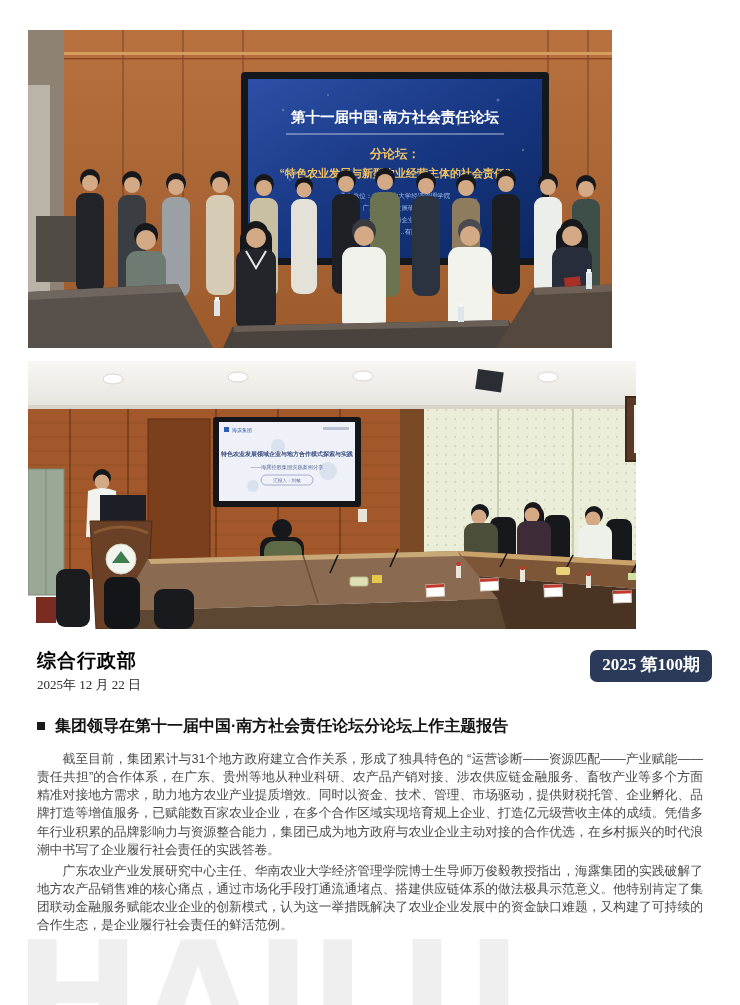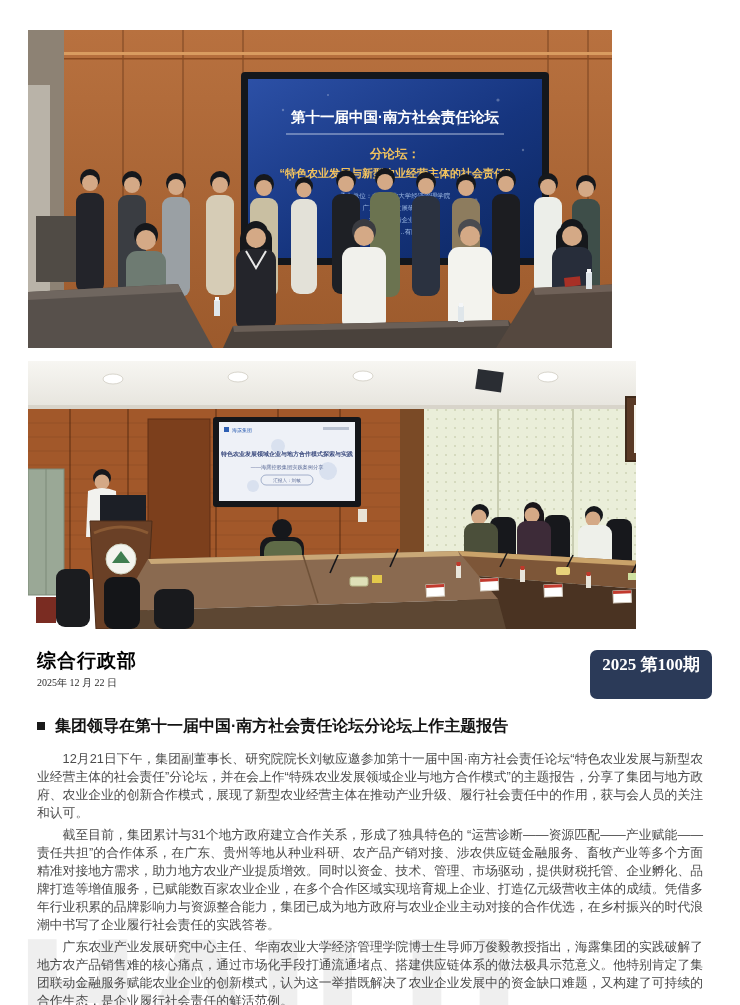--- a/index.html
+++ b/index.html
@@ -7,23 +7,23 @@
         font-family:"Liberation Sans","DejaVu Sans",sans-serif;}
   .photo{position:absolute;left:28px;overflow:hidden;}
   #photo1{top:30px;width:584px;height:318px;}
   #photo2{top:361px;width:608px;height:268px;}
   #watermark{position:absolute;left:14px;top:922px;font-family:"DejaVu Sans","Liberation Sans",sans-serif;
         font-weight:800;font-size:152px;line-height:1;color:#efefef;letter-spacing:-2px;z-index:0;user-select:none;}
   #content{position:absolute;left:0;top:0;width:740px;z-index:1;}
   #dept{position:absolute;left:37px;top:648px;font-family:"Liberation Serif","DejaVu Serif",serif;
         font-size:19px;font-weight:700;color:#000000;letter-spacing:1px;}
   #date{position:absolute;left:37px;top:676px;font-family:"Liberation Serif","DejaVu Serif",serif;
-        font-size:10px;color:#2a2a2a;}
+        font-size:13px;color:#2a2a2a;}
   #badge{position:absolute;right:28px;top:650px;background:#2b3a58;color:#ffffff;border-radius:7px;
-        padding:3px 12px 23px;font-family:"Liberation Serif","DejaVu Serif",serif;font-size:17px;font-weight:700;}
+        padding:3px 12px 6px;font-family:"Liberation Serif","DejaVu Serif",serif;font-size:17px;font-weight:700;}
   #headline{position:absolute;left:37px;top:716px;width:666px;display:flex;align-items:flex-start;text-align:right;}
   #headline .bullet{width:8px;height:8px;background:#1a1a1a;margin:6px 10px 0 0;flex:0 0 auto;}
   #headline .htext{font-size:16px;font-weight:700;color:#121212;line-height:1.3;}
   #body-text{position:absolute;left:37px;top:750px;width:666px;}
   #body-text p{margin:0 0 3px 0;text-indent:2em;font-size:12.8px;line-height:1.42;color:#4b4b4b;
         text-align:justify;}
   svg text{font-family:"Liberation Sans","DejaVu Sans",sans-serif;}
 </style>
 </head>
 <body>
@@ -445,19 +445,18 @@
     <div id="dept">综合行政部</div>
     <div id="date">2025年 12 月 22 日</div>
     <div id="badge">2025 第100期</div>
 
     <div id="headline">
       <span class="bullet"></span>
       <span class="htext">集团领导在第十一届中国·南方社会责任论坛分论坛上作主题报告</span>
     </div>
 
     <div id="body-text">
-      <p>12月21日下午，集团副董事长、研究院院长刘敏应邀参加第十一届中国·南方社会责任论坛“特色农业发展与新型农业经营主体的社会责任”分论坛，并在会上作“特殊农业发展领域企业与地方合作模式”的主题报告，分享了集团与地方政府、农业企业的创新合作模式，展现了新型农业经营主体在推动产业升级、履行社会责任中的作用，获与会人员的关注和认可。</p>
       <p>截至目前，集团累计与31个地方政府建立合作关系，形成了独具特色的 “运营诊断——资源匹配——产业赋能——责任共担”的合作体系，在广东、贵州等地从种业科研、农产品产销对接、涉农供应链金融服务、畜牧产业等多个方面精准对接地方需求，助力地方农业产业提质增效。同时以资金、技术、管理、市场驱动，提供财税托管、企业孵化、品牌打造等增值服务，已赋能数百家农业企业，在多个合作区域实现培育规上企业、打造亿元级营收主体的成绩。凭借多年行业积累的品牌影响力与资源整合能力，集团已成为地方政府与农业企业主动对接的合作优选，在乡村振兴的时代浪潮中书写了企业履行社会责任的实践答卷。</p>
       <p>广东农业产业发展研究中心主任、华南农业大学经济管理学院博士生导师万俊毅教授指出，海露集团的实践破解了地方农产品销售难的核心痛点，通过市场化手段打通流通堵点、搭建供应链体系的做法极具示范意义。他特别肯定了集团联动金融服务赋能农业企业的创新模式，认为这一举措既解决了农业企业发展中的资金缺口难题，又构建了可持续的合作生态，是企业履行社会责任的鲜活范例。</p>
     </div>
   </div>
 
 </div>
 
 </body></html>

